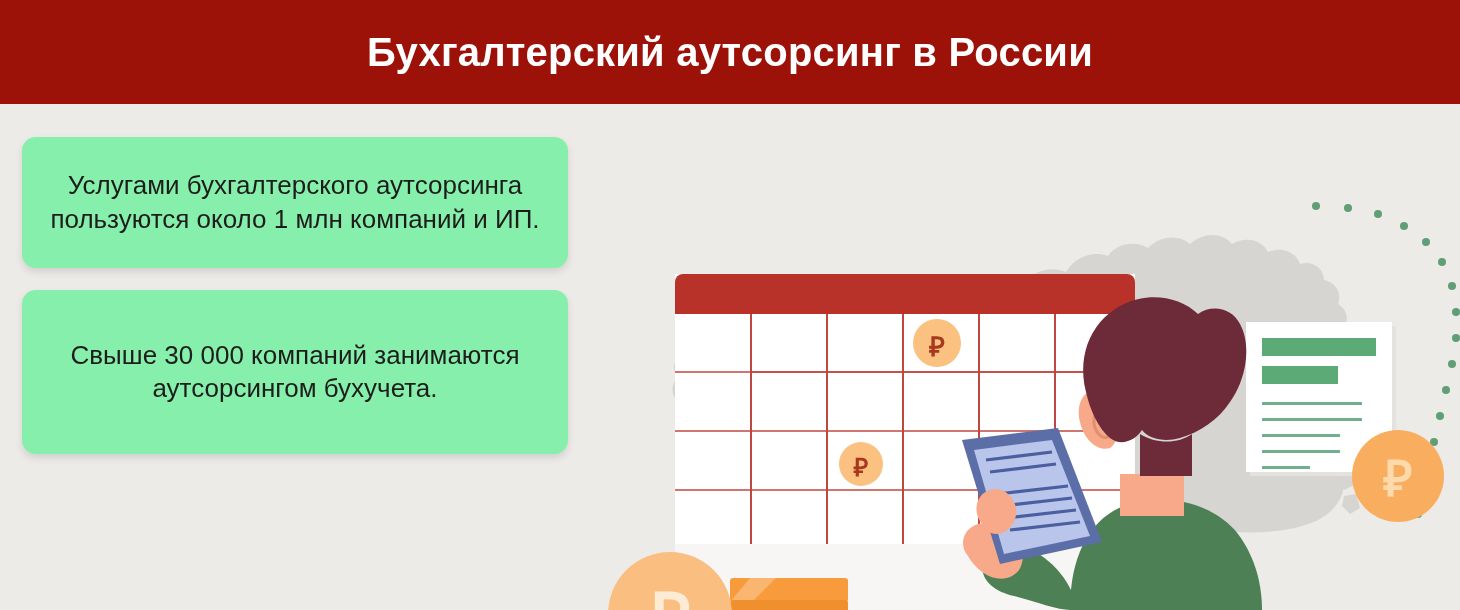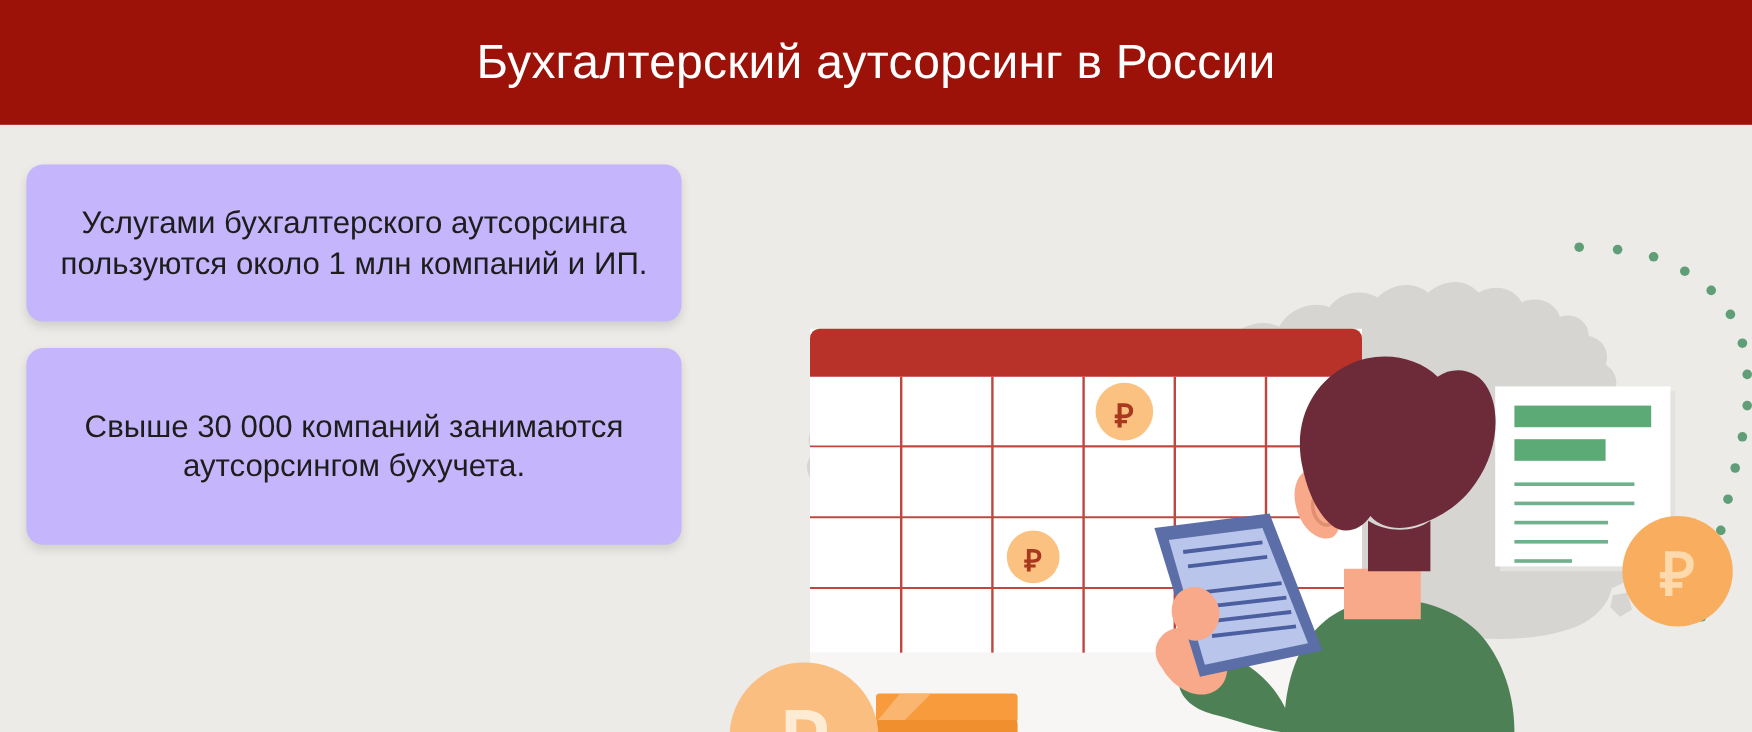--- a/index.html
+++ b/index.html
@@ -30,36 +30,36 @@
     width: 1460px;
     height: 104px;
     background: #9c1209;
     display: flex;
     align-items: center;
     justify-content: center;
   }
   .header-title {
     color: #ffffff;
     font-size: 40px;
-    font-weight: normal;
+    font-weight: bold;
     letter-spacing: 0.2px;
     white-space: nowrap;
     text-align: center;
   }
 
   
   .cards {
     position: absolute;
     left: 22px;
     top: 137px;
     width: 546px;
   }
   .card {
     width: 546px;
-    background: #c4b5fd;
+    background: #86efac;
     border-radius: 14px;
     box-shadow: 0 4px 7px rgba(120,118,112,0.22);
     display: flex;
     align-items: center;
     justify-content: center;
     text-align: center;
     padding: 14px 22px;
     margin-bottom: 22px;
   }
   .card-1 { height: 131px; }

